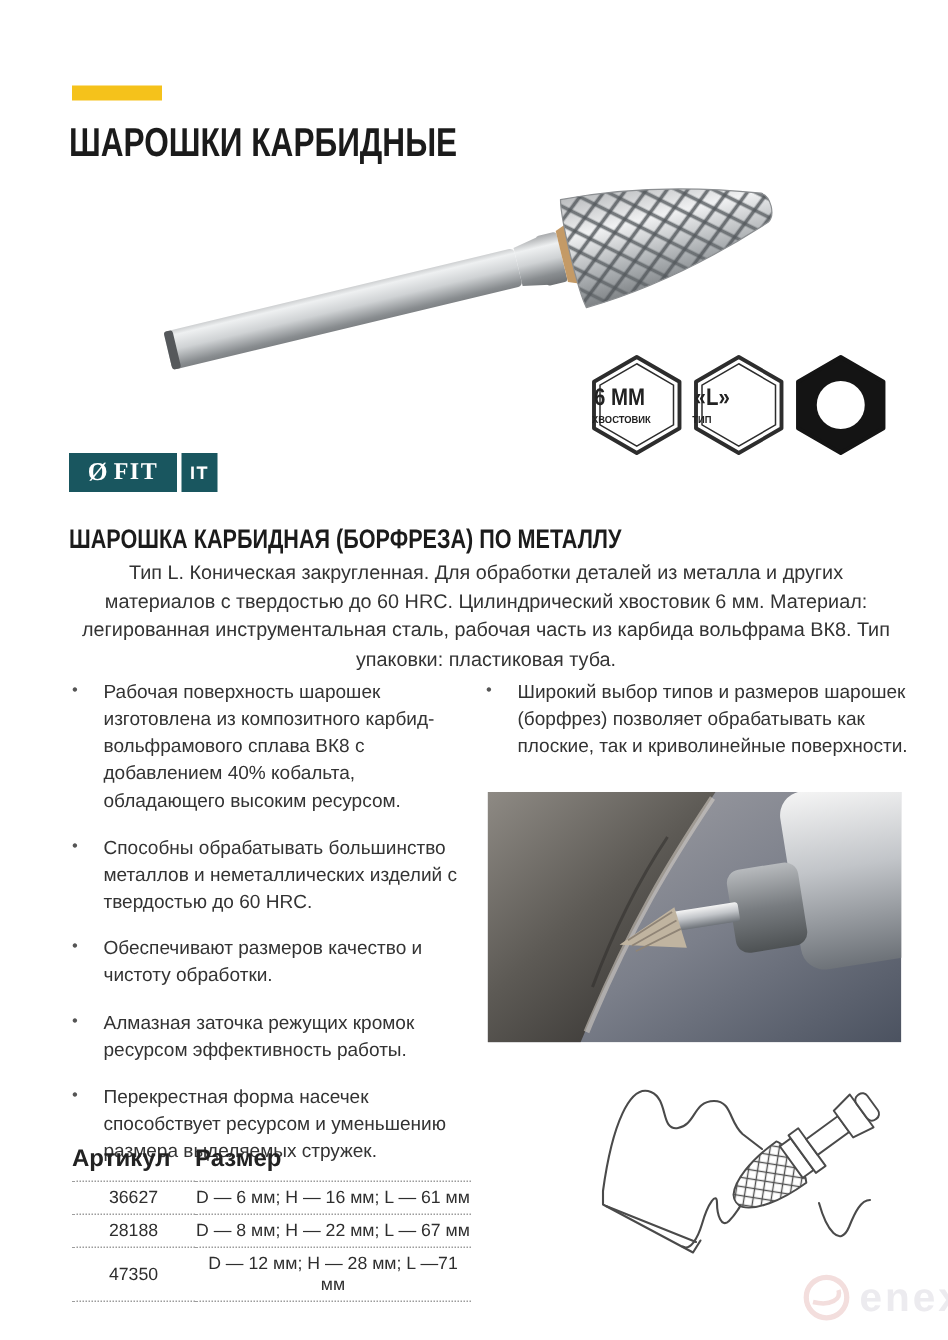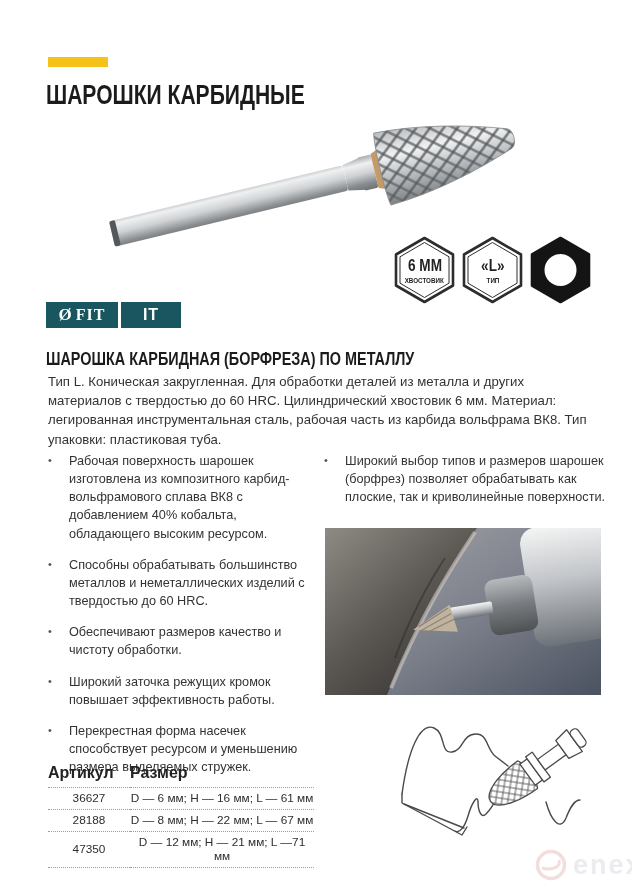--- a/index.html
+++ b/index.html
@@ -10,33 +10,33 @@
   .abs{position:absolute;}
   .accent-bar{left:48px;top:57px;width:60px;height:10px;background:#F5C21B;}
   .page-title{
     left:46px;top:62px;font-size:27px;font-weight:800;color:#1b1b1b;
     transform:scaleX(0.78);transform-origin:0 0;white-space:nowrap;letter-spacing:0px;
   }
   .product-visual{left:92px;top:108px;width:432px;height:150px;}
   .badge-row{left:393px;top:236px;display:flex;gap:5px;}
   .badge{position:relative;width:63px;height:68px;}
   .badge svg{position:absolute;inset:0;}
-  .badge-text{position:absolute;inset:0;display:flex;flex-direction:column;align-items:center;justify-content:center;padding-top:1px;}
+  .badge-text{position:absolute;inset:0;display:flex;flex-direction:column;align-items:flex-start;justify-content:center;padding-top:1px;}
   .badge-value{font-size:16px;font-weight:800;color:#222;line-height:1;transform:scaleX(.85);text-transform:uppercase;white-space:nowrap;}
   .badge-label{font-size:6.8px;font-weight:700;color:#222;margin-top:3px;transform:scaleX(.92);white-space:nowrap;}
   .brand{left:46px;top:302px;display:flex;gap:3px;height:26px;}
   .brand-box{background:#19565F;color:#fff;display:flex;align-items:center;justify-content:center;}
   .brand-fit{width:72px;gap:3px;font-family:"Liberation Serif",serif;font-weight:700;font-size:16px;letter-spacing:1px;}
   .brand-fit .oslash{font-size:17px;font-weight:700;}
-  .brand-it{width:60px;font-weight:700;font-size:16px;letter-spacing:1px;}
+  .brand-it{width:24px;font-weight:700;font-size:12px;letter-spacing:1px;}
   .product-subtitle{
     left:46px;top:334px;font-size:18px;font-weight:800;color:#1b1b1b;
     transform:scaleX(0.8);transform-origin:0 0;white-space:nowrap;
   }
-  .product-description{left:48px;top:359px;width:552px;font-size:13.2px;line-height:1.45;color:#333;}
+  .product-description{left:48px;top:359px;width:552px;font-size:13.2px;line-height:1.45;color:#333;text-align:center;}
   .features{list-style:none;margin:0;padding:0;}
   .features li{display:flex;margin-bottom:13px;font-size:12.7px;line-height:1.43;color:#333;}
   .features .dot{flex:none;width:7px;margin-right:14px;font-size:11px;color:#555;padding-top:1px;}
   .features-left{left:48px;top:452px;width:268px;}
   .features-right{left:324px;top:452px;width:282px;}
   .application-photo{left:325px;top:528px;width:276px;height:167px;overflow:hidden;}
   .technical-drawing{left:398px;top:706px;width:214px;height:154px;}
   .sku-table{left:48px;top:764px;width:266px;border-collapse:collapse;font-size:12px;color:#222;}
   .sku-table th{text-align:left;font-weight:700;padding:0 0 5px 0;border-bottom:1.5px dotted #9c9c9c;font-size:16px;}
   .sku-table td{padding:3px 0 4px 0;border-bottom:1.5px dotted #9c9c9c;font-size:11.8px;color:#2e2e2e;text-align:center;}
@@ -138,21 +138,21 @@
   <li>
       <span class="dot">•</span>
       <span>Способны обрабатывать большинство металлов и неметаллических изделий с твердостью до 60 HRC.</span>
     </li>
   <li>
       <span class="dot">•</span>
       <span>Обеспечивают размеров качество и чистоту обработки.</span>
     </li>
   <li>
       <span class="dot">•</span>
-      <span>Широкий заточка режущих кромок повышает эффективность работы.</span>
+      <span>Алмазная заточка режущих кромок ресурсом эффективность работы.</span>
     </li>
   <li>
       <span class="dot">•</span>
       <span>Перекрестная форма насечек способствует ресурсом и уменьшению размера выделяемых стружек.</span>
     </li>
 </ul>
 
 <ul class="abs features features-right">
   <li>
       <span class="dot">•</span>
@@ -239,21 +239,21 @@
     <tr>
       <td>36627</td>
       <td>D — 6 мм; H — 16 мм; L — 61 мм</td>
     </tr>
     <tr>
       <td>28188</td>
       <td>D — 8 мм; H — 22 мм; L — 67 мм</td>
     </tr>
     <tr>
       <td>47350</td>
-      <td>D — 12 мм; H — 21 мм; L —71 мм</td>
+      <td>D — 12 мм; H — 28 мм; L —71 мм</td>
     </tr>
   </tbody>
 </table>
 
 <div class="abs enex-watermark">
   <svg width="34" height="34" viewBox="0 0 34 34">
     <circle cx="17" cy="17" r="13.5" stroke="#f3dedd" stroke-width="3.5" fill="none"></circle>
     <path d="M8,20 C20,23 27,18 25,12" stroke="#f3dedd" stroke-width="3" fill="none"></path>
   </svg>
   <span class="enex-text">enex</span>

